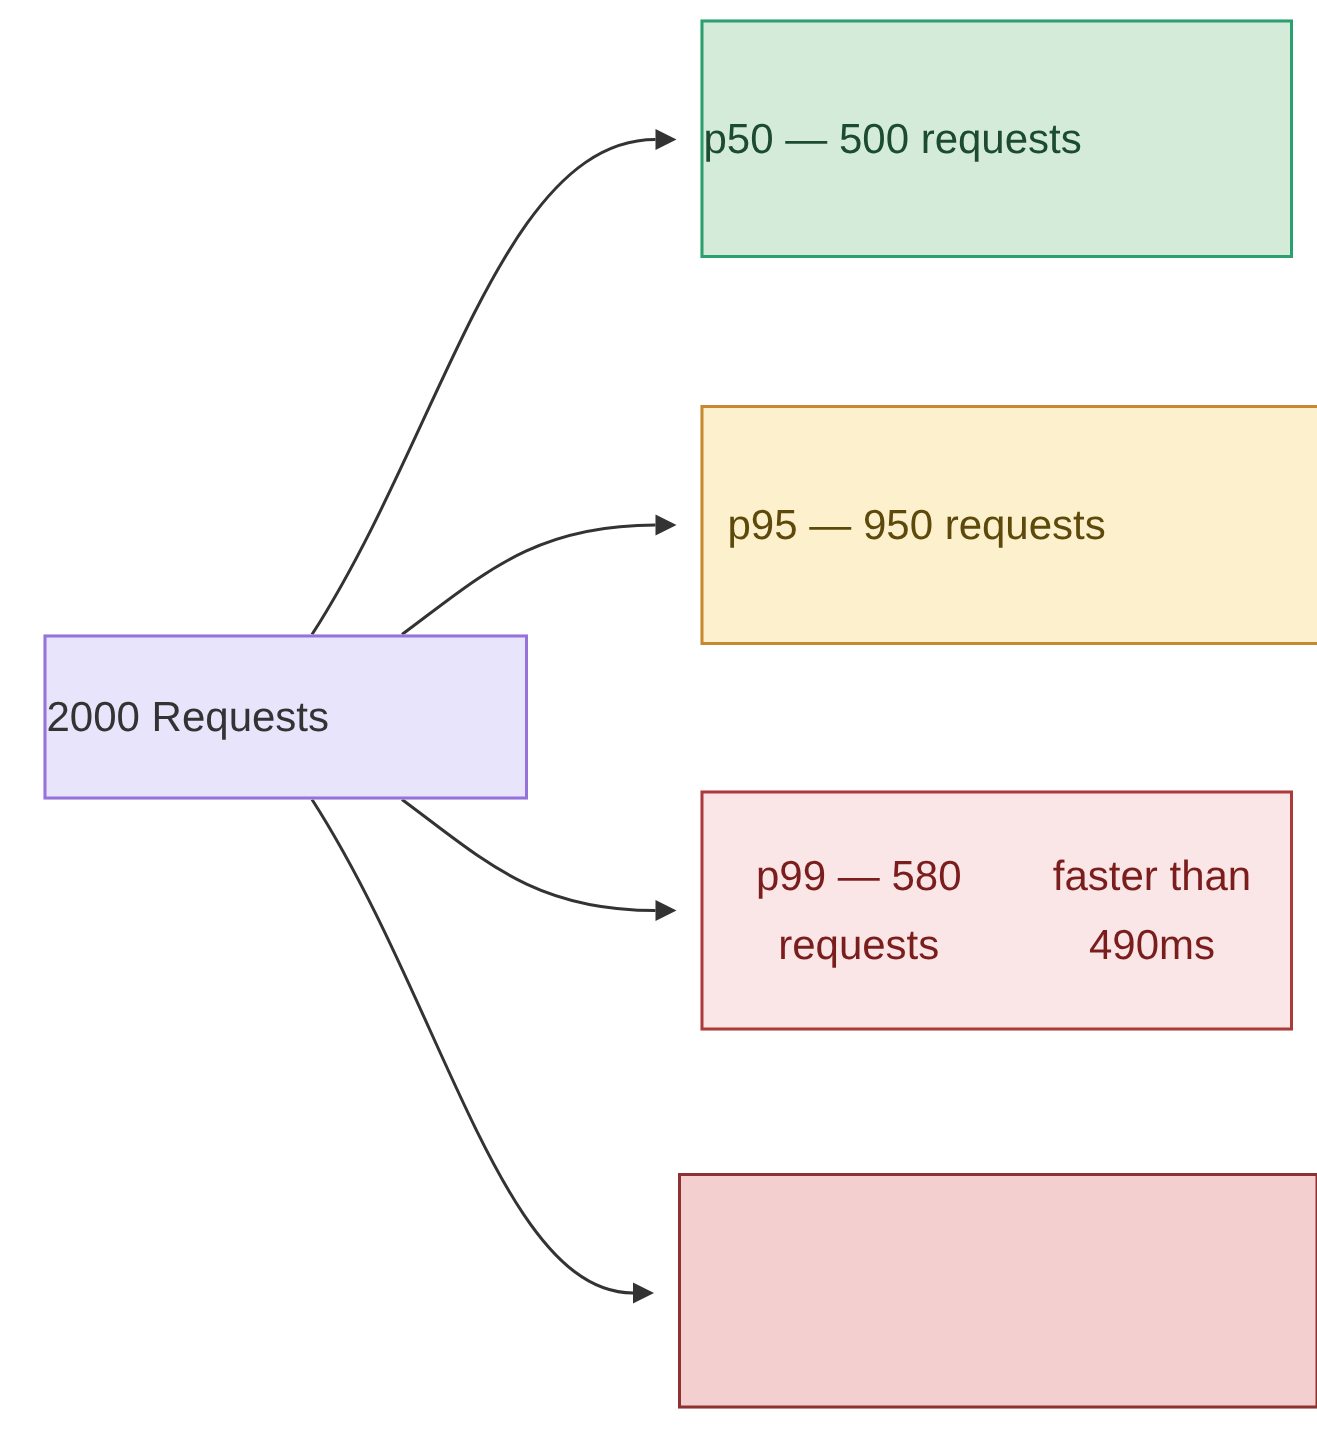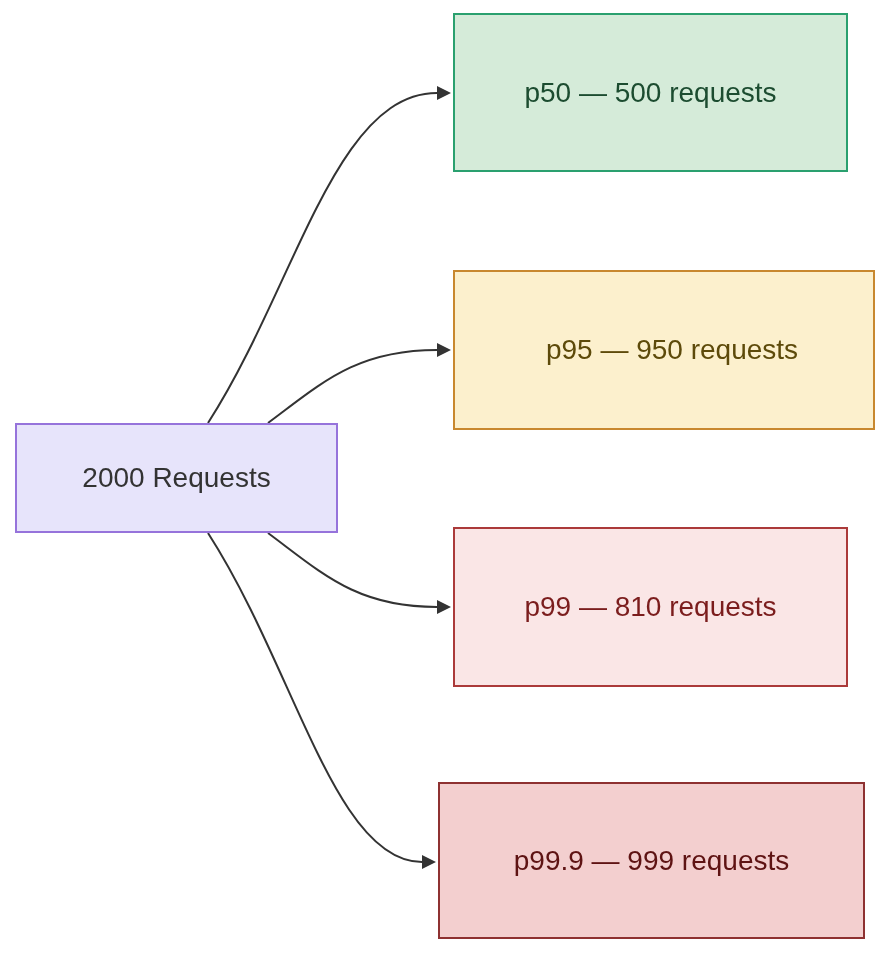--- a/index.html
+++ b/index.html
@@ -20,26 +20,26 @@
     left: 0;
     top: 0;
     width: 878px;
     height: 956px;
   }
   .node {
     position: absolute;
     box-sizing: border-box;
     border: 2px solid;
     display: flex;
-    flex-direction: column;
+    flex-direction: row;
     align-items: center;
-    justify-content: center;
     text-align: center;
     font-size: 28px;
     line-height: 46px;
+    margin-left: 14px;
   }
   .node-source {
     left: 15px; top: 423px; width: 323px; height: 110px;
     background: #e7e4fb;
     border-color: #9673db;
     color: #333333;
   }
   .node-p50 {
     left: 453px; top: 13px; width: 395px; height: 159px;
     background: #d5ebd9;
@@ -93,20 +93,20 @@
 
   <div class="node node-p50">
     <span class="line">p50 — 500 requests</span>
   </div>
 
   <div class="node node-p95">
     <span class="line">p95 — 950 requests</span>
   </div>
 
   <div class="node node-p99">
-    <span class="line">p99 — 810 requests</span>
+    <span class="line">p99 — 580 requests</span>
+    <span class="line">faster than 490ms</span>
   </div>
 
   <div class="node node-p999">
-    <span class="line">p99.9 — 999 requests</span>
   </div>
 
 </div>
 
 </body></html>

